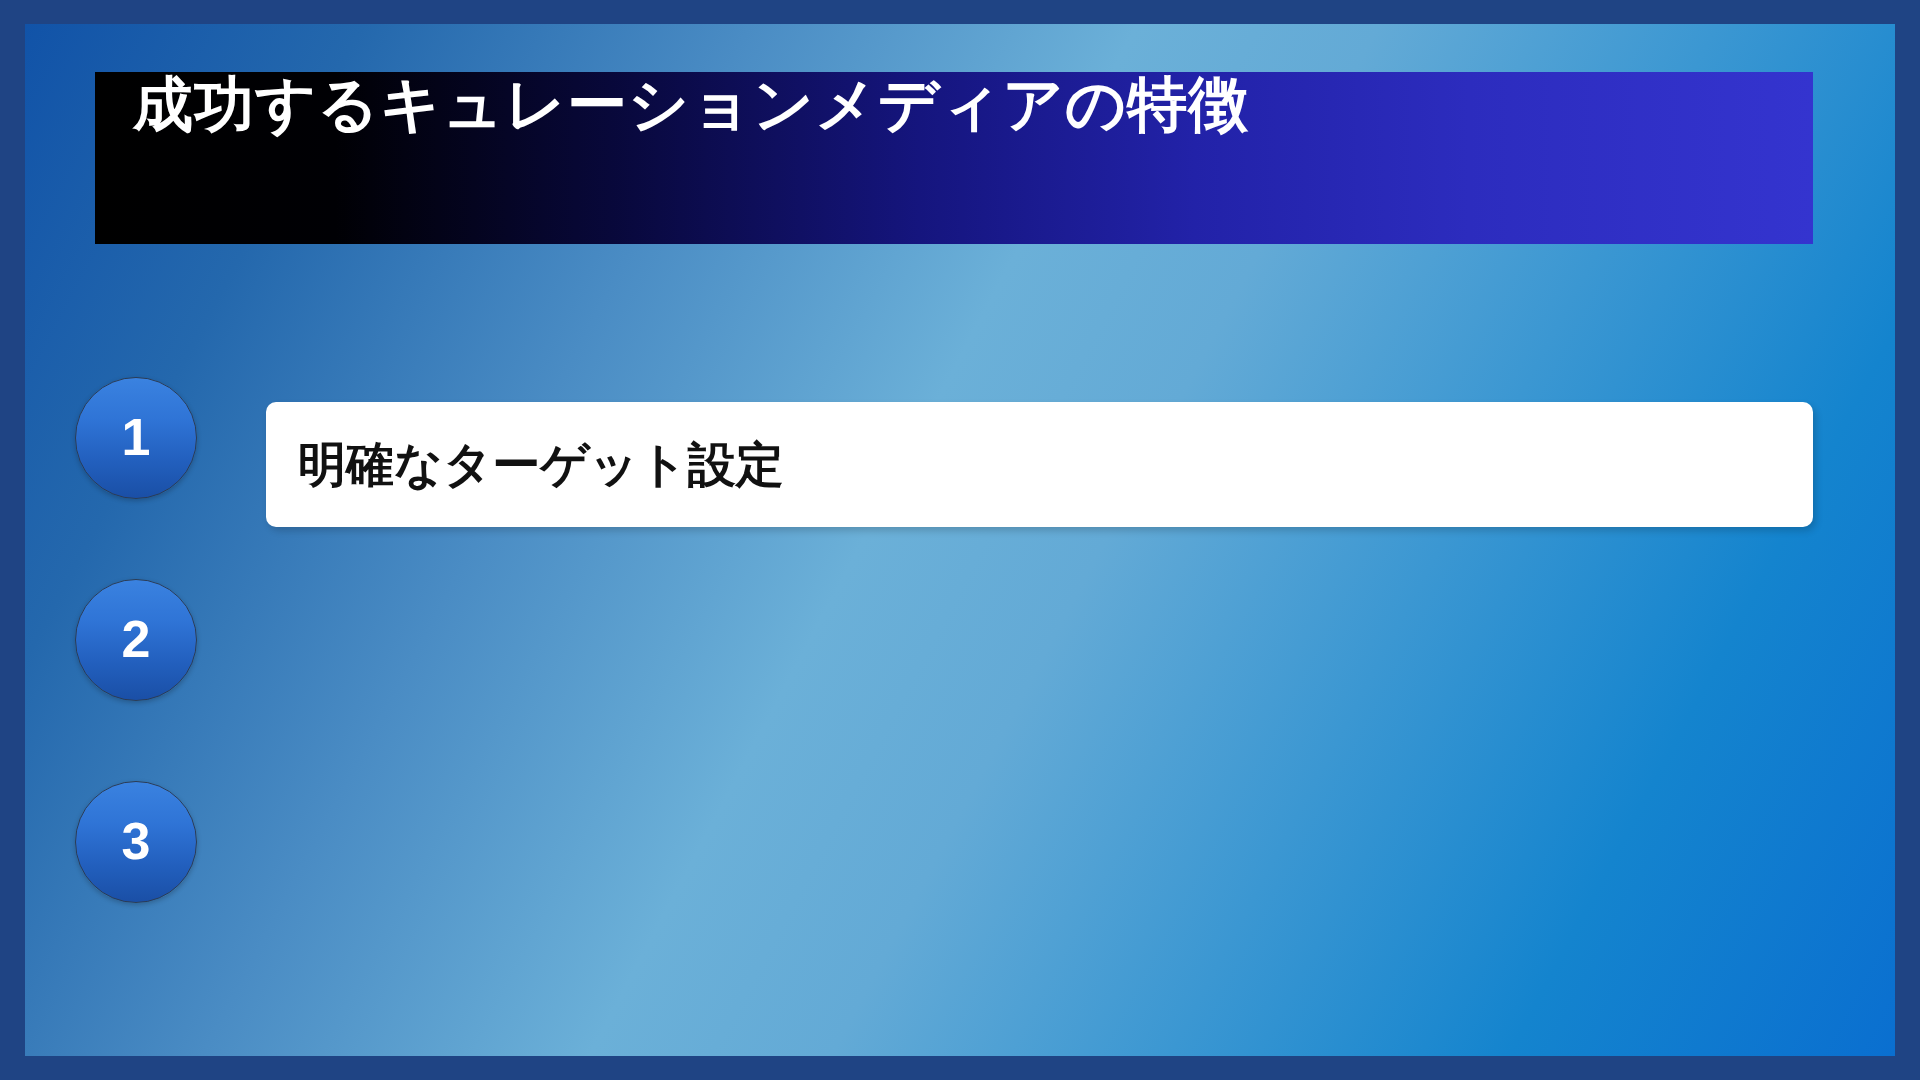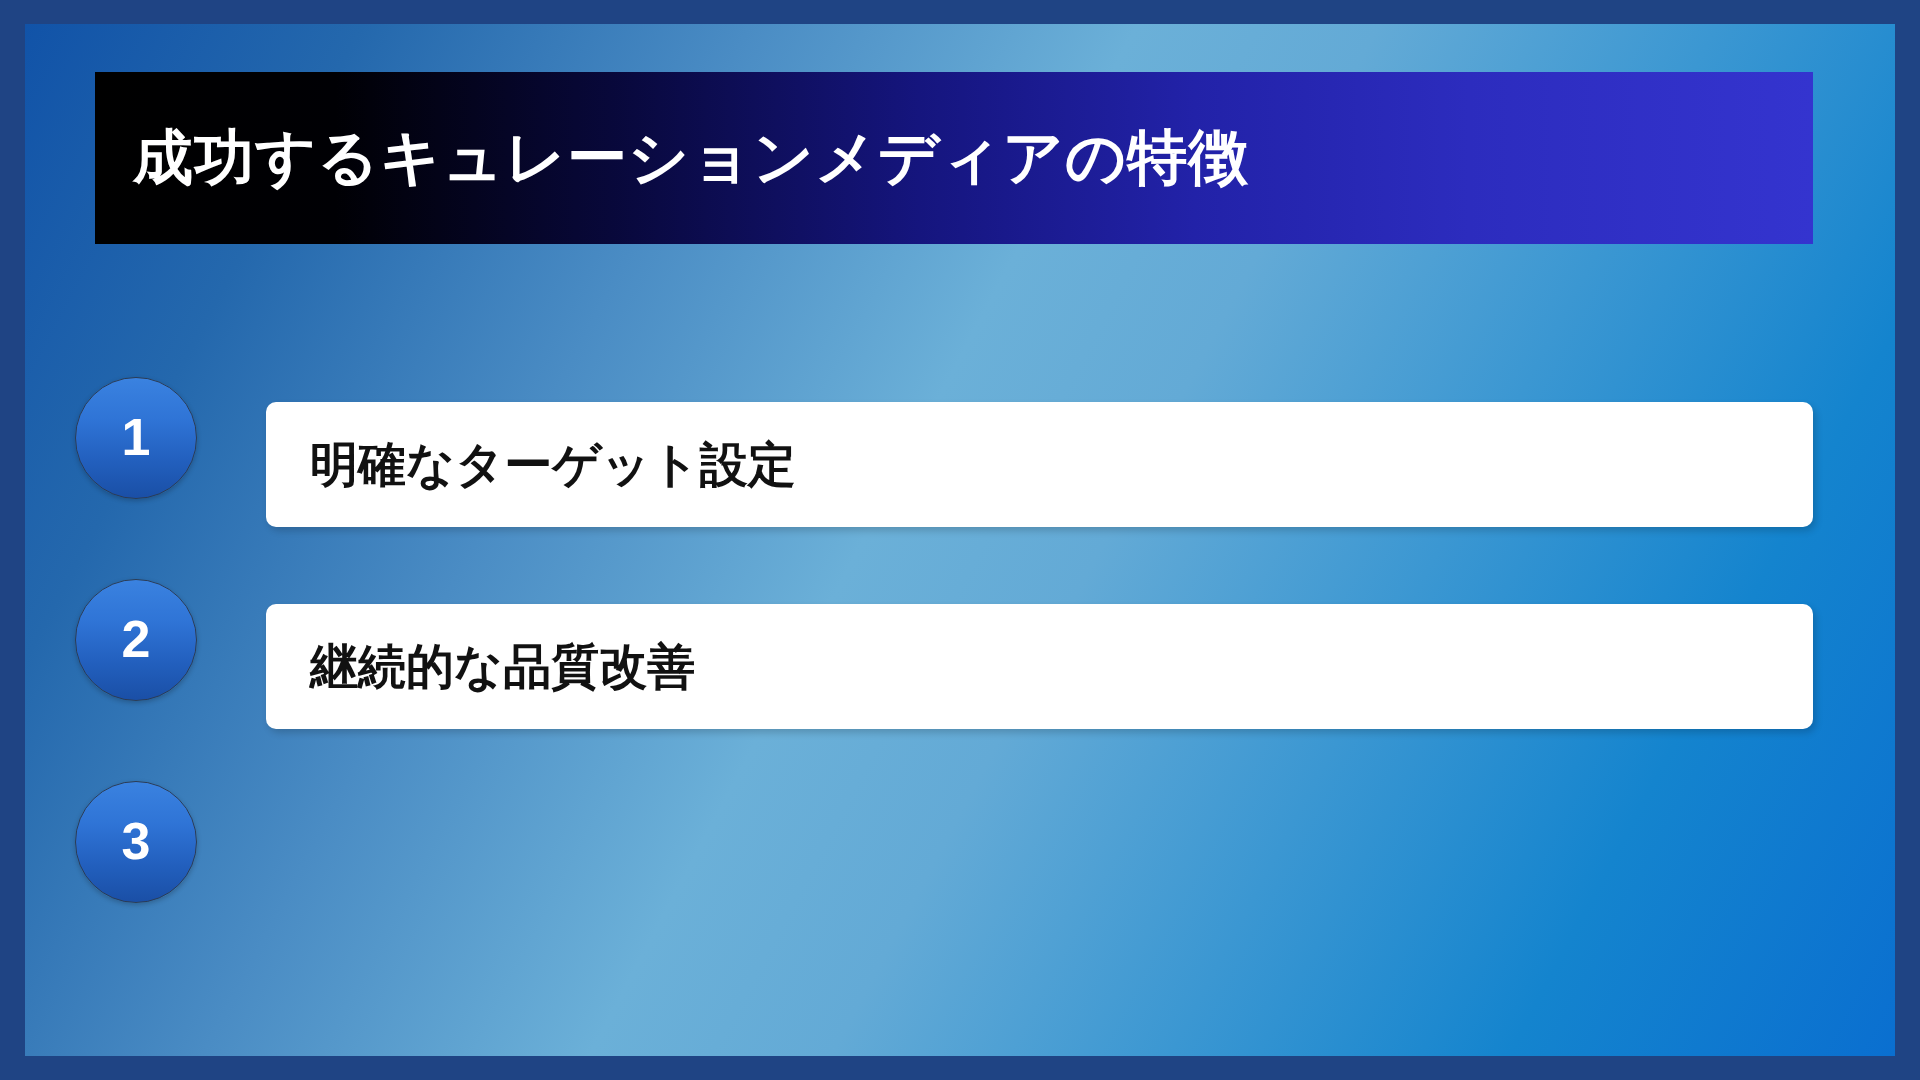--- a/index.html
+++ b/index.html
@@ -49,21 +49,21 @@
     height: 172px;
     background: linear-gradient(90deg,
       #000000 0%,
       #000004 14%,
       #08083a 30%,
       #15157e 48%,
       #2222a8 64%,
       #2c2cbe 80%,
       #3434cf 100%);
     display: flex;
-    align-items: center;
+    align-items: flex-start;
   }
   .title-text {
     color: #ffffff;
     font-size: 60px;
     font-weight: bold;
     letter-spacing: 1px;
     padding-left: 38px;
     white-space: nowrap;
     line-height: 1.1;
   }
@@ -113,21 +113,21 @@
     border-radius: 10px;
     box-shadow: 3px 4px 7px rgba(0,0,0,0.17);
     display: flex;
     align-items: center;
     box-sizing: border-box;
   }
   .card-text {
     color: #111111;
     font-size: 48px;
     font-weight: bold;
-    padding-left: 44px;
+    padding-left: 32px;
     white-space: nowrap;
     line-height: 1.15;
   }
 </style>
 </head>
 <body>
 
 <div id="slide">
   <div class="panel">
 
@@ -143,23 +143,20 @@
         </div>
         <div class="card">
           <div class="card-text">明確なターゲット設定</div>
         </div>
       </div>
 
       <div class="row">
         <div class="num-circle">
           <span>2</span>
         </div>
-        <div class="card">
-          <div class="card-text">継続的な品質改善</div>
-        </div>
       </div>
 
       <div class="row">
         <div class="num-circle">
           <span>3</span>
         </div>
       </div>
 
     </div>
   </div>

